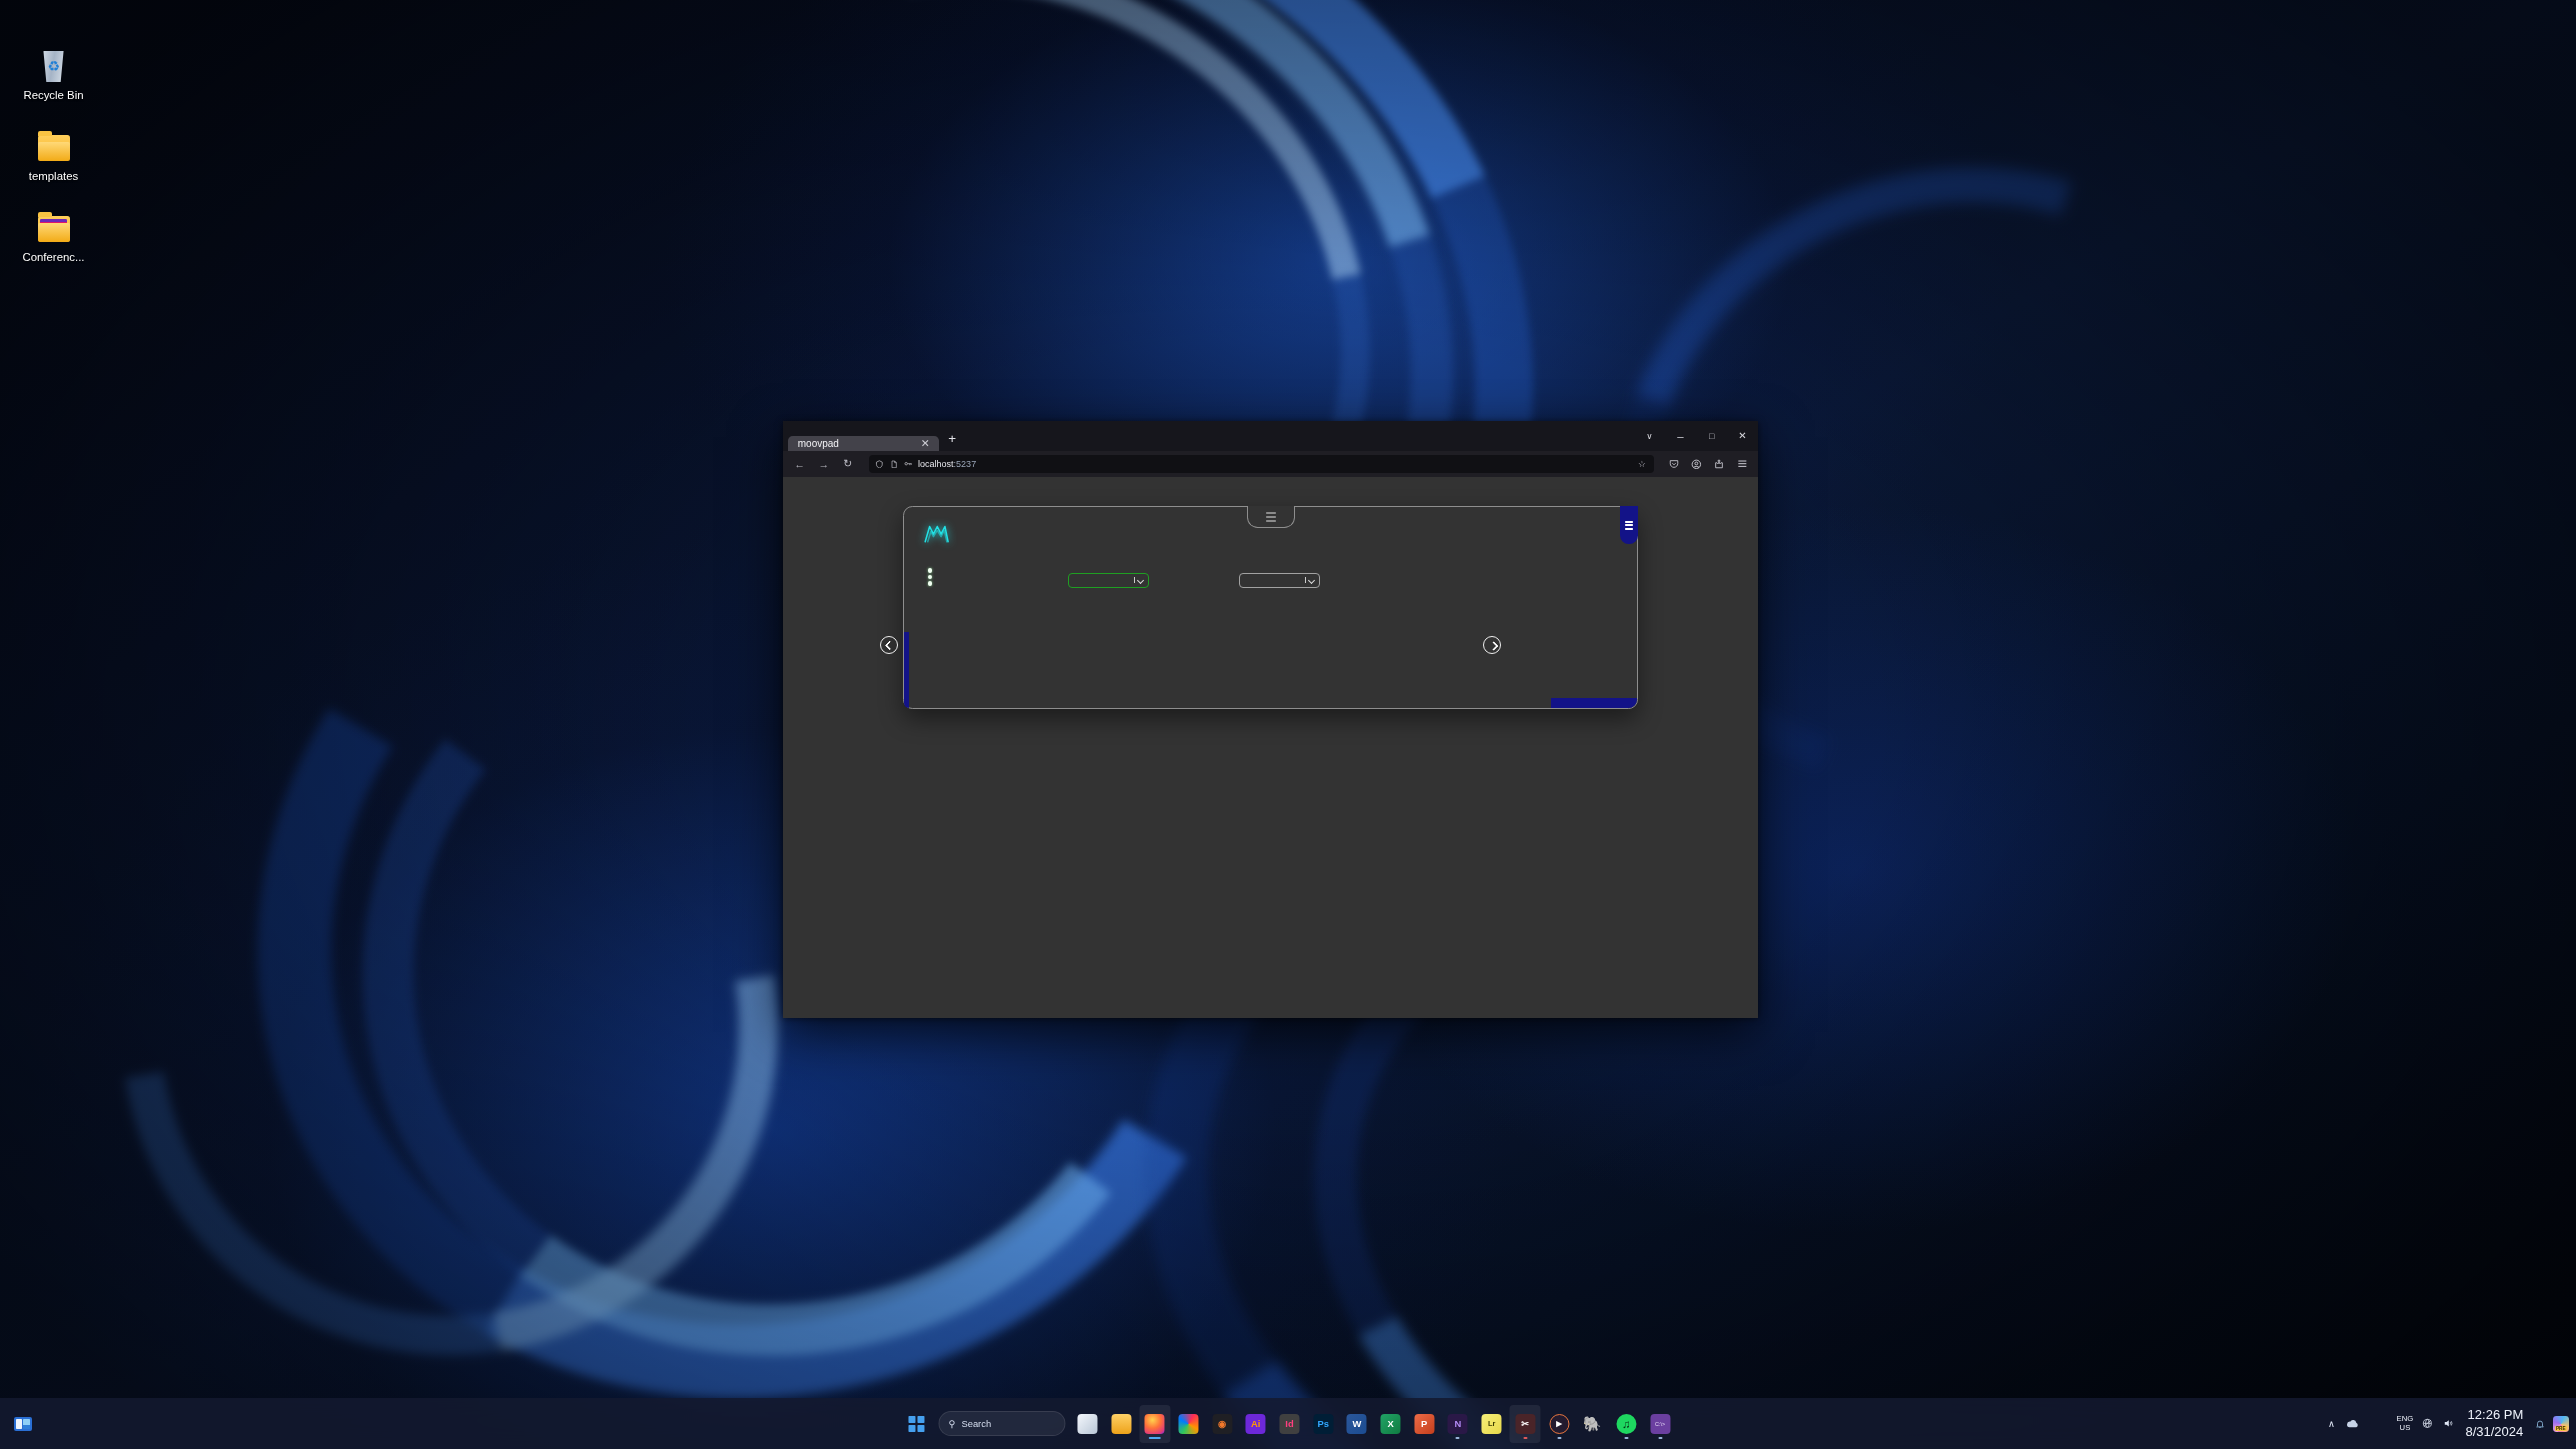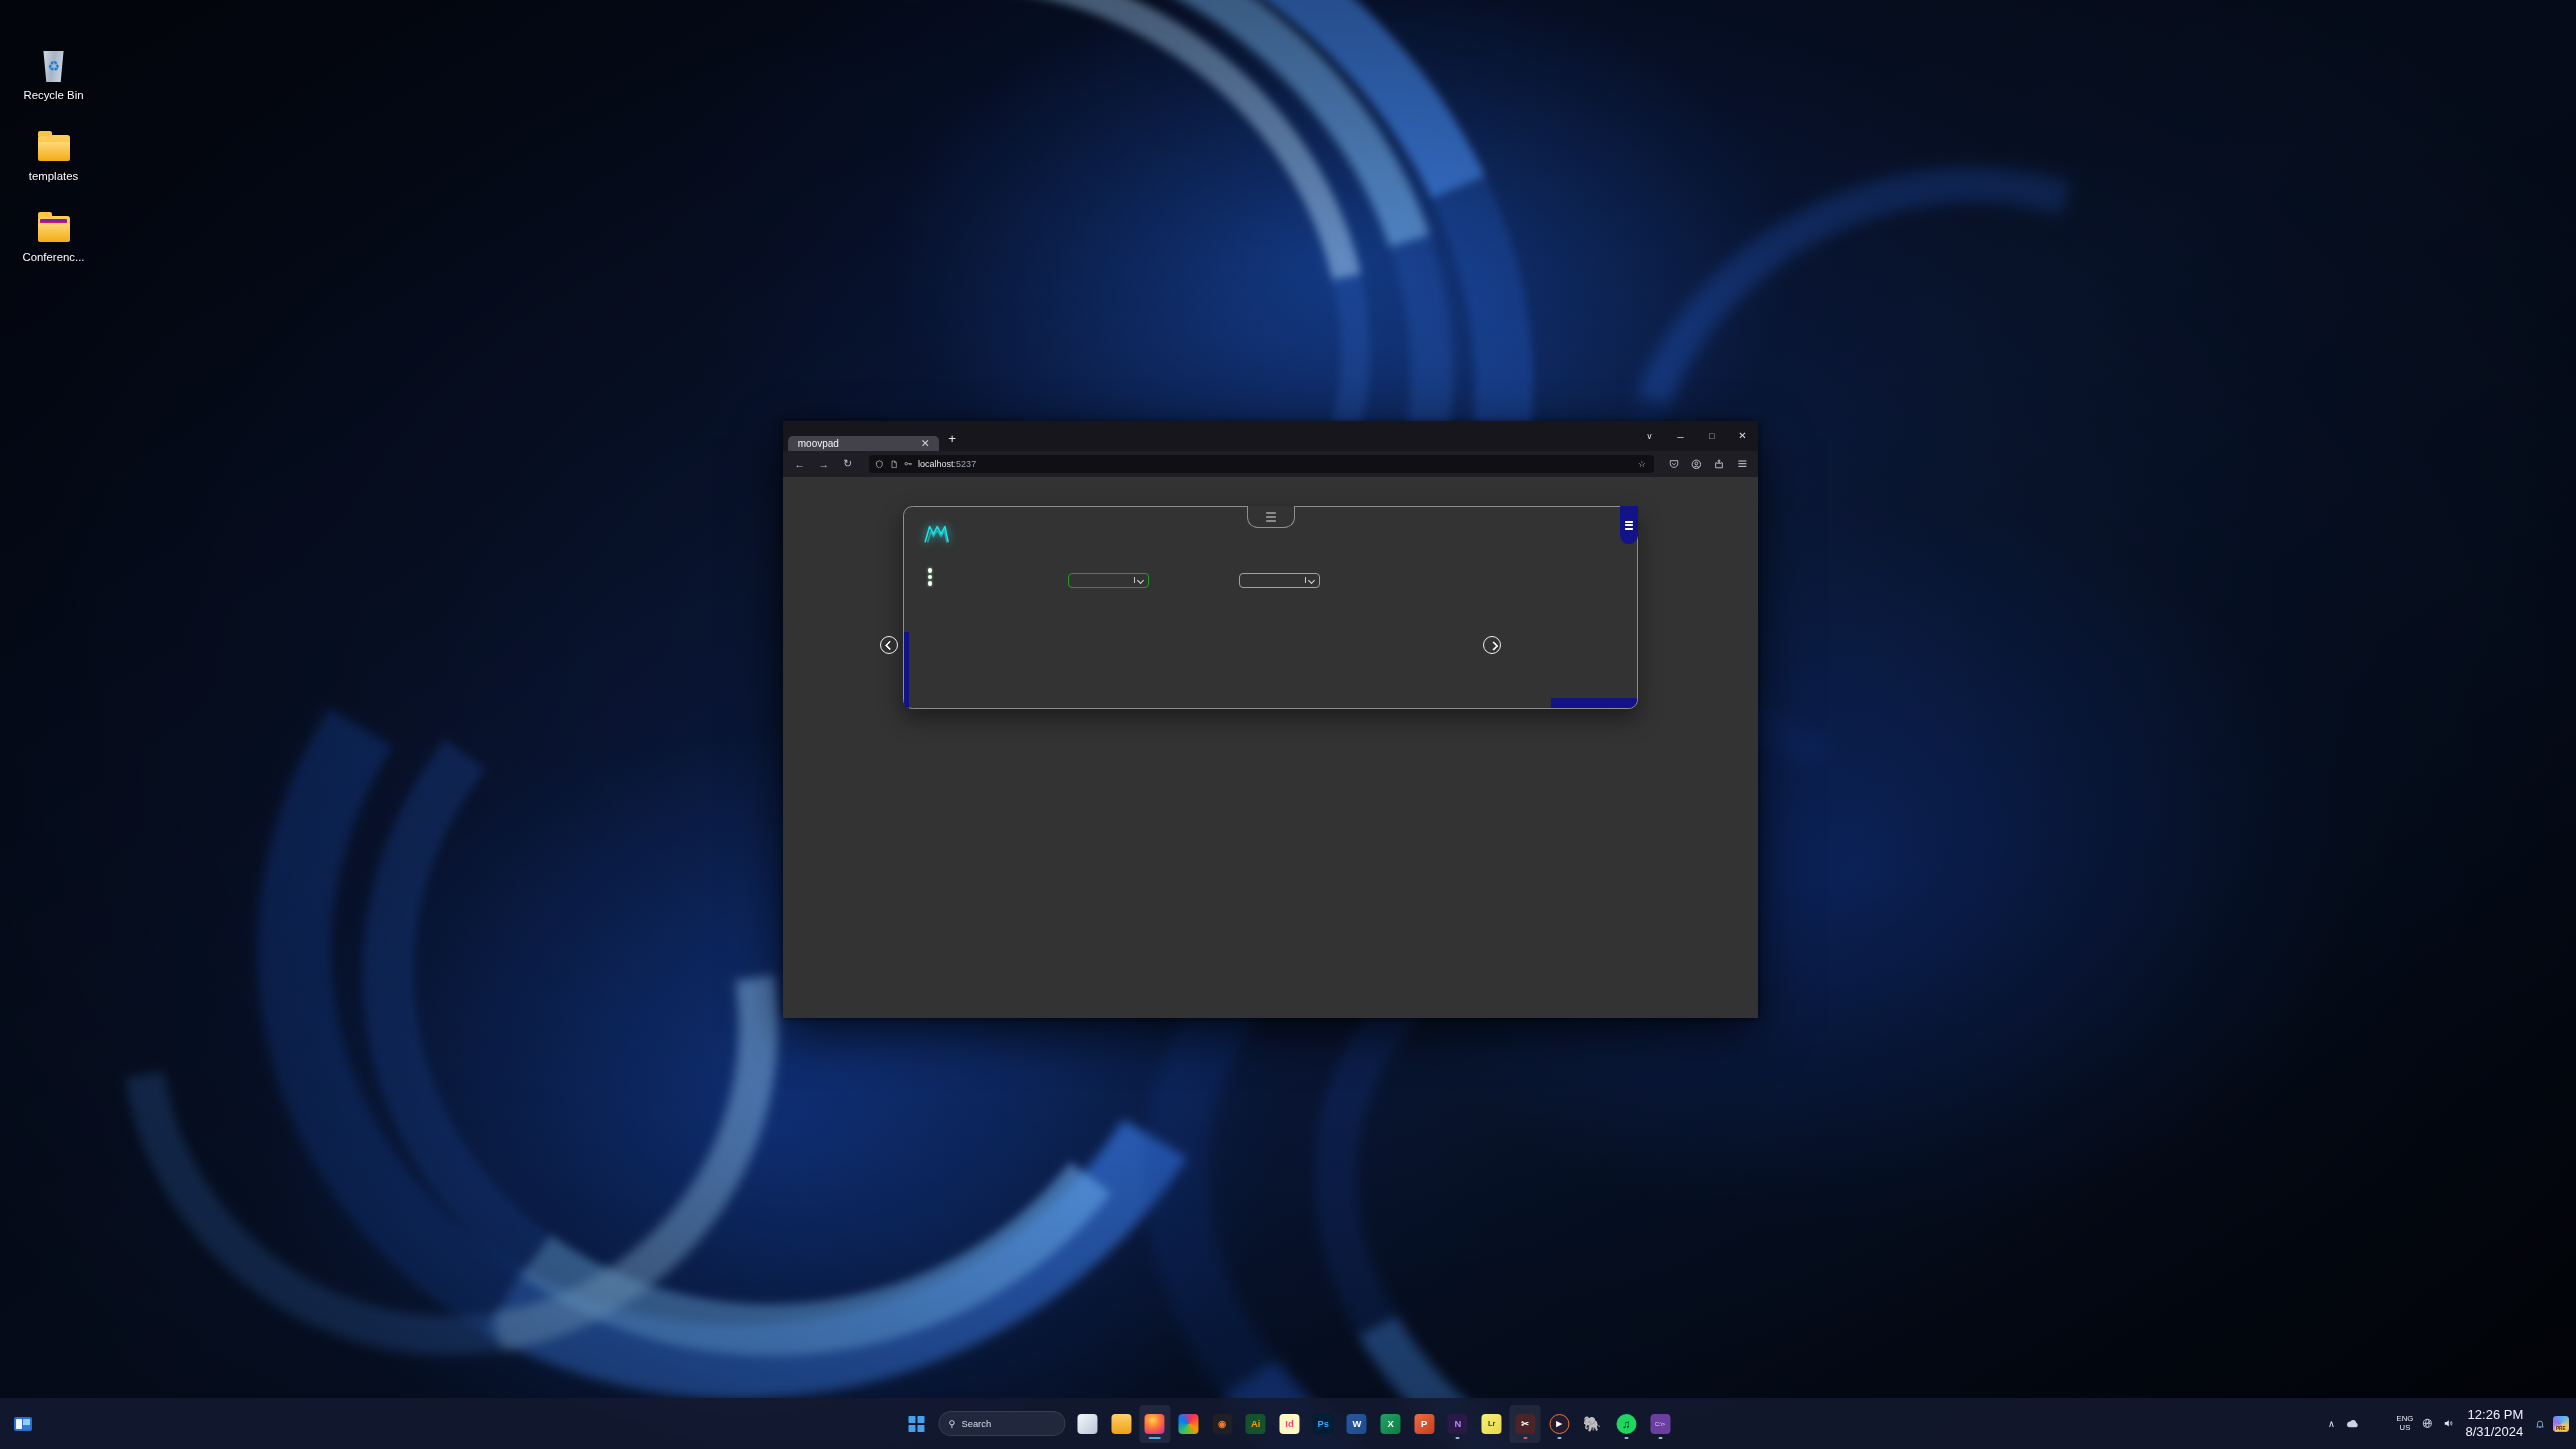--- a/index.html
+++ b/index.html
@@ -596,24 +596,24 @@
       <div class="ic" style="background:radial-gradient(circle at 40% 30%,#ffd34d,#ff7139 45%,#e03a7a 80%,#7d2ae8)"></div>
       <span class="ind"></span>
     </div>
     <div class="tb-item">
       <div class="ic" style="background:conic-gradient(from 30deg,#ff2d55,#ff9500,#34c759,#007aff,#ff2d55)"></div>
     </div>
     <div class="tb-item">
       <div class="ic" style="background:#1f1f24;color:#f4792b">◉</div>
     </div>
     <div class="tb-item">
-      <div class="ic" style="background:#14532d;color:#ff9a00">Ai</div>
-    </div>
-    <div class="tb-item">
-      <div class="ic" style="background:#fef9c3;color:#ff3f7f">Id</div>
+      <div class="ic" style="background:#6d28d9;color:#ff9a00">Ai</div>
+    </div>
+    <div class="tb-item">
+      <div class="ic" style="background:#404040;color:#ff3f7f">Id</div>
     </div>
     <div class="tb-item">
       <div class="ic" style="background:#001e36;color:#31a8ff">Ps</div>
     </div>
     <div class="tb-item">
       <div class="ic" style="background:linear-gradient(135deg,#2b579a,#1b4c91);color:#fff">W</div>
     </div>
     <div class="tb-item">
       <div class="ic" style="background:linear-gradient(135deg,#21a366,#107c41);color:#fff">X</div>
     </div>

